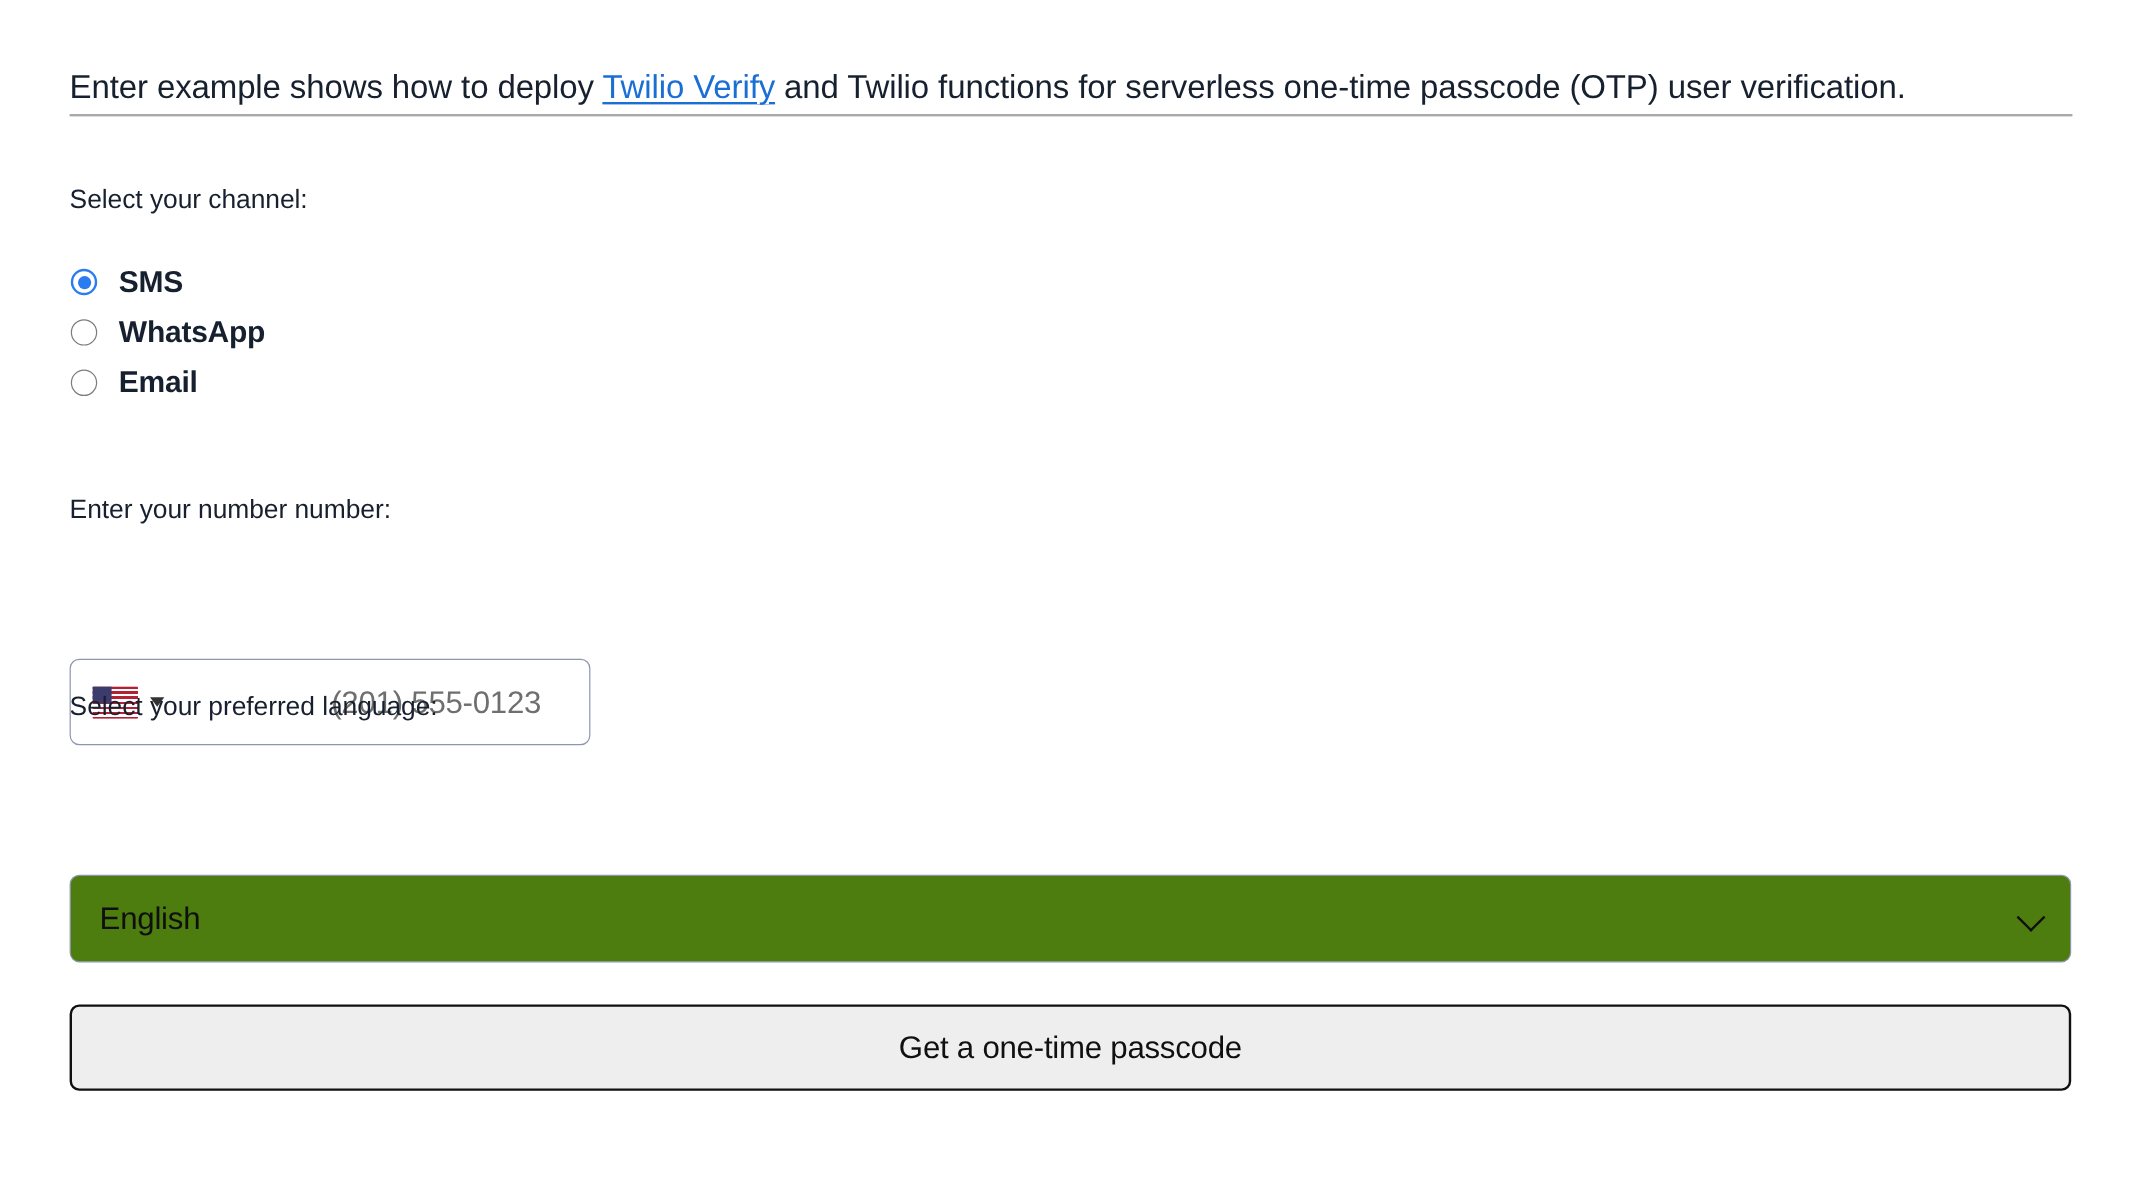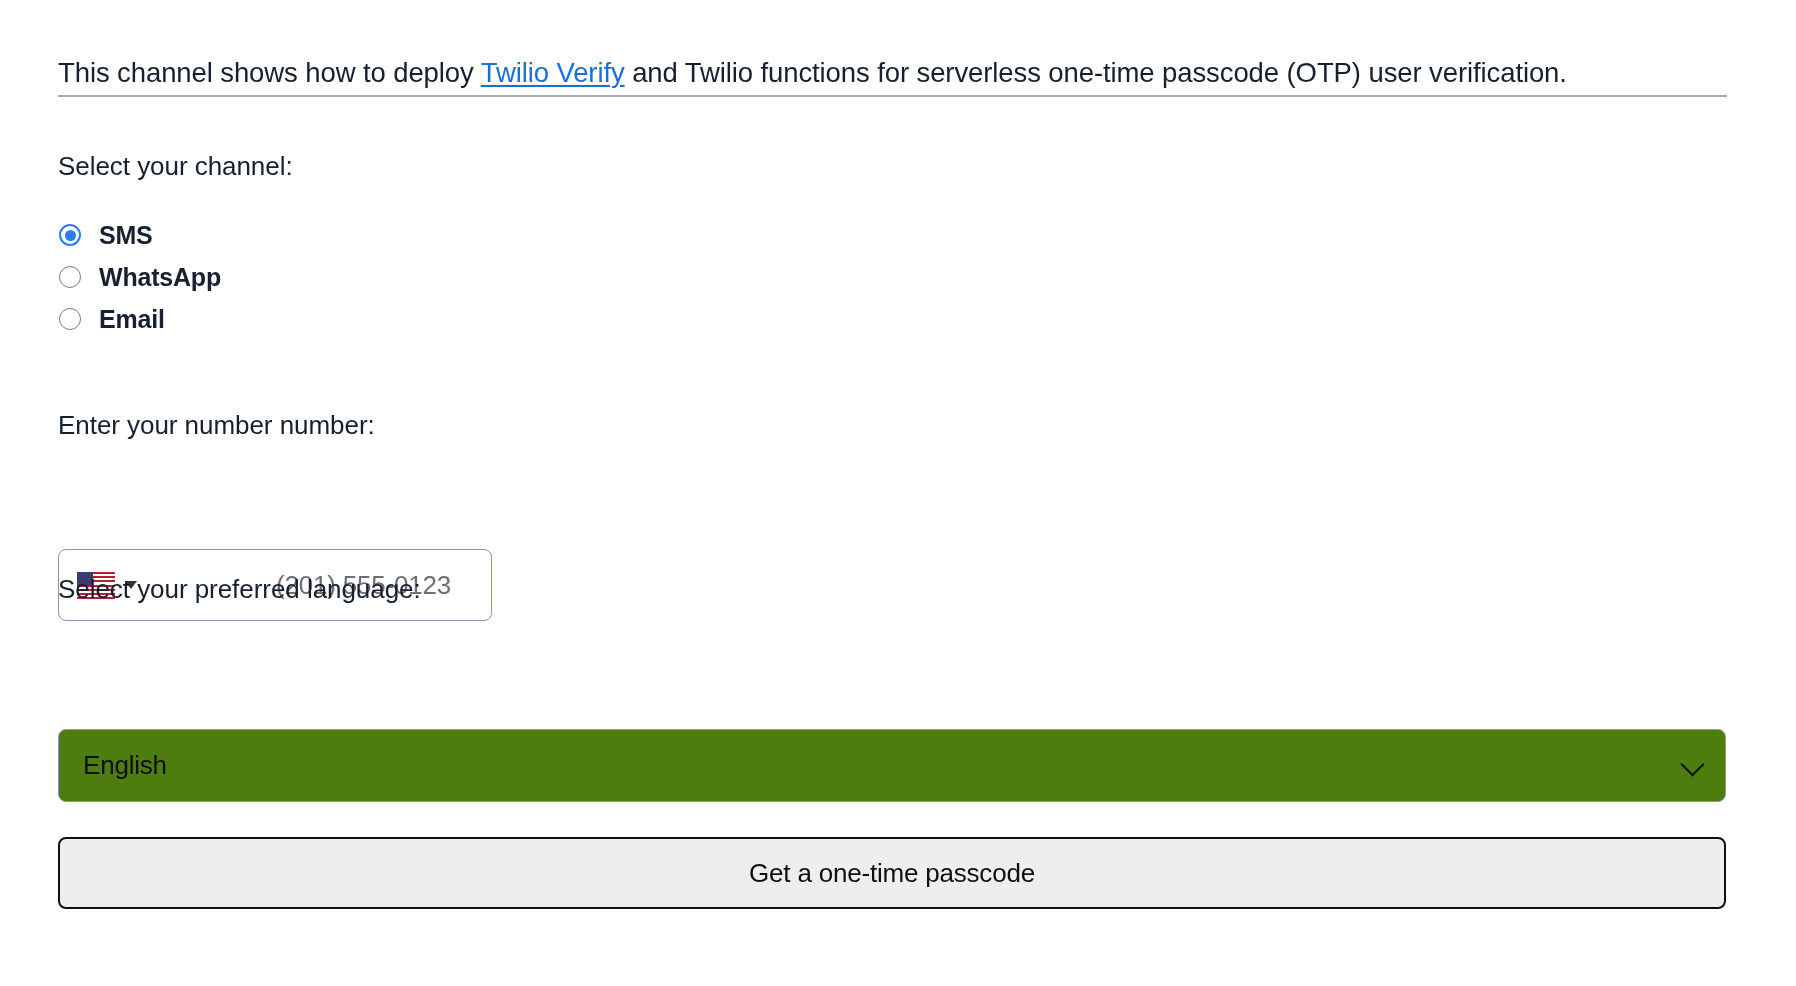--- a/index.html
+++ b/index.html
@@ -51,21 +51,21 @@
     top: 95px;
     width: 1669px;
     height: 2px;
     background: #a9a9a9;
   }
 
   
   .label {
     position: absolute;
     left: 58px;
-    font-size: 26px;
+    font-size: 22px;
     line-height: 32px;
     color: #17202e;
     letter-spacing: -0.05px;
     white-space: nowrap;
   }
   .label-channel   { top: 150px; }
   .label-phone     { top: 409px; }
   .label-language  { top: 573px; }
 
   
@@ -240,21 +240,21 @@
     align-items: center;
     justify-content: center;
     padding: 12px;
   }
 </style>
 </head>
 <body>
 
 <div class="page">
 
-  <p class="intro"><span>This channel shows how to deploy </span><a href="#" class="link">Twilio Verify</a><span> and Twilio functions for serverless one-time passcode (OTP) user verification.</span></p>
+  <p class="intro"><span>Enter example shows how to deploy </span><a href="#" class="link">Twilio Verify</a><span> and Twilio functions for serverless one-time passcode (OTP) user verification.</span></p>
 
   <div class="divider"></div>
 
   <div class="label label-channel">Select your channel:</div>
 
   <div class="radio-group">
 
     <label class="radio-row">
       <span class="radio-mark on"></span>
       <span class="radio-label">SMS</span>

